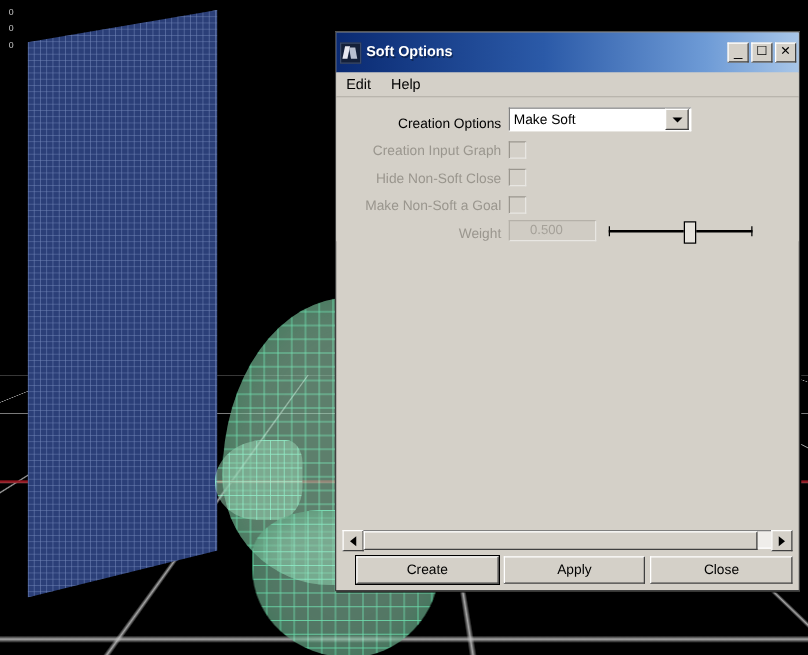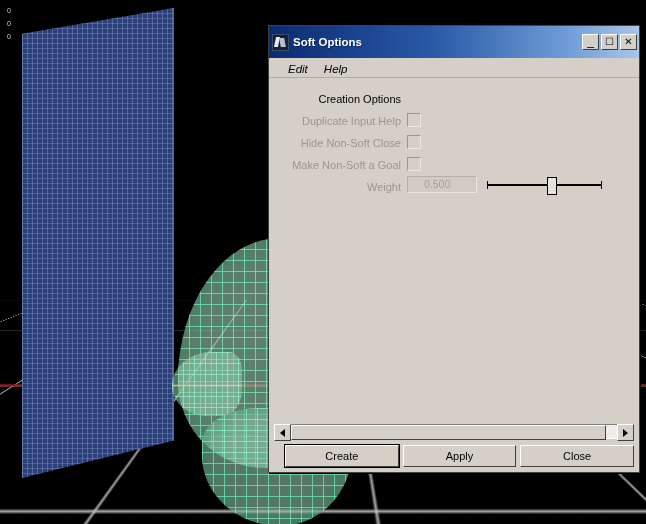--- a/index.html
+++ b/index.html
@@ -77,22 +77,22 @@
     background:#b9c0d0;transform:skewX(10deg);}
   #title-text{color:#fff;font-weight:bold;font-size:11.5px;flex:1;
     text-shadow:1px 1px 0 rgba(0,0,0,.35);}
   .win-btn{width:15px;height:14px;margin-left:2px;background:#d4d0c8;
     border:1px solid;border-color:#fff #404040 #404040 #fff;position:relative;flex:none;}
   .win-btn span{position:absolute;left:0;right:0;top:0;bottom:0;
     display:flex;align-items:center;justify-content:center;
     font-size:10px;line-height:1;color:#000;font-family:"Liberation Sans",sans-serif;}
   .win-btn.min span{align-items:flex-end;padding-bottom:2px;font-size:12px;}
 
-  #menubar{height:19px;display:flex;align-items:flex-end;gap:0;
-    padding-left:11px;border-bottom:1px solid #b0aca4;background:#d4d0c8;font-style:italic;}
+  #menubar{height:19px;display:flex;align-items:center;gap:0;
+    padding-left:0;border-bottom:1px solid #b0aca4;background:#d4d0c8;}
   .menu-item{padding:2px 8px;font-size:11.5px;color:#000;}
 
   #form{padding:9px 10px 0 10px;background:#d4d0c8;}
   .row{display:flex;align-items:flex-end;margin-bottom:4px;height:18px;}
   .lbl{width:122px;text-align:right;padding-right:6px;font-size:11px;color:#000;}
   .lbl.dim{color:#9a968e;}
 
   .combo{flex:none;width:144px;height:17px;background:#fff;
     border:1px solid;border-color:#808080 #fff #fff #808080;
     display:flex;align-items:center;}
@@ -187,24 +187,30 @@
 
     <div id="menubar">
       <div class="menu-item">Edit</div>
       <div class="menu-item">Help</div>
     </div>
 
     <div id="form">
 
       <div class="row">
         <div class="lbl">Creation Options</div>
-      </div>
-
-      <div class="row">
-        <div class="lbl dim">Duplicate Input Help</div>
+        <div class="combo">
+          <div class="combo-val">Make Soft</div>
+          <div class="combo-arrow">
+              <i></i>
+            </div>
+        </div>
+      </div>
+
+      <div class="row">
+        <div class="lbl dim">Creation Input Graph</div>
         <div class="chk"></div>
       </div>
 
       <div class="row">
         <div class="lbl dim">Hide Non-Soft Close</div>
         <div class="chk"></div>
       </div>
 
       <div class="row">
         <div class="lbl dim">Make Non-Soft a Goal</div>

